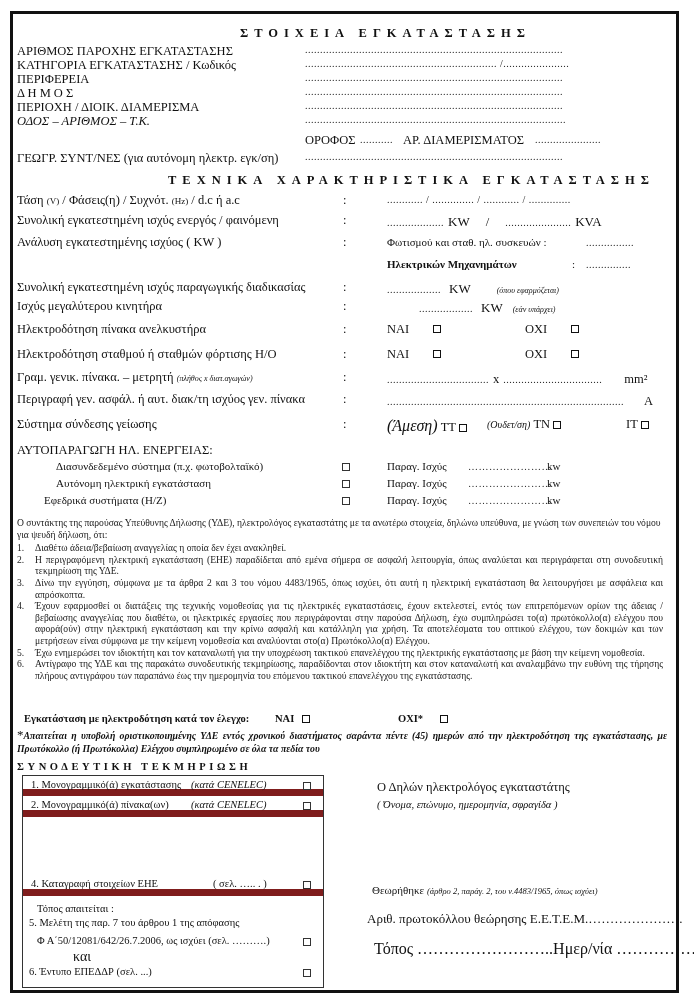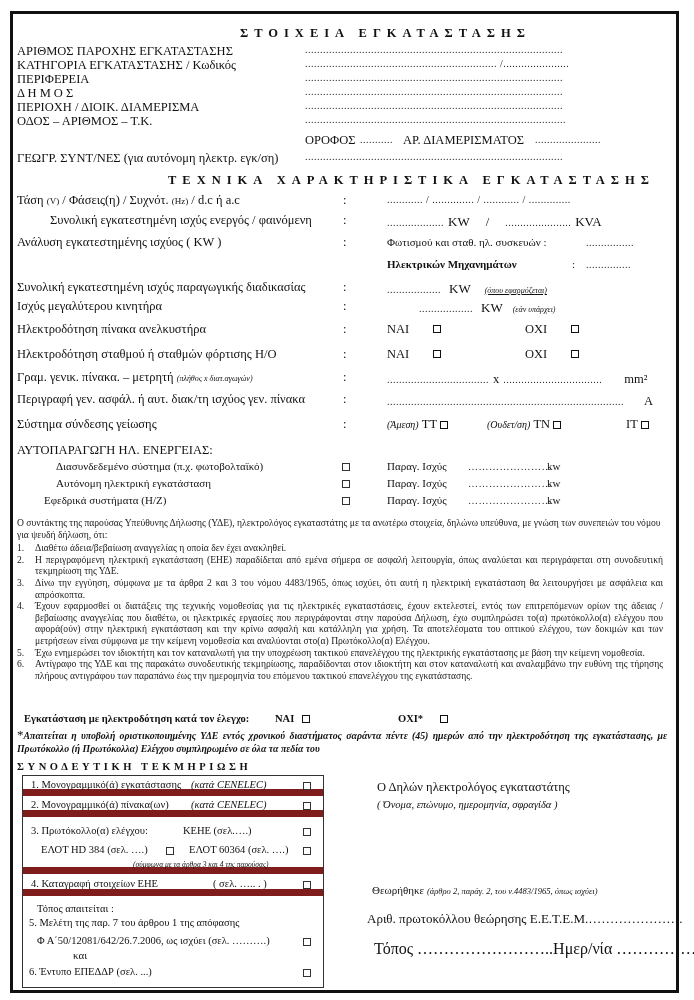--- a/index.html
+++ b/index.html
@@ -40,21 +40,21 @@
 
   <div class="abs lbl" style="left:17px;top:72px;">ΠΕΡΙΦΕΡΕΙΑ</div>
   <div class="abs dots" style="left:305px;top:72px;">......................................................................................</div>
 
   <div class="abs lbl" style="left:17px;top:86px;">Δ Η Μ Ο Σ</div>
   <div class="abs dots" style="left:305px;top:86px;">......................................................................................</div>
 
   <div class="abs lbl" style="left:17px;top:100px;">ΠΕΡΙΟΧΗ / ΔΙΟΙΚ. ΔΙΑΜΕΡΙΣΜΑ</div>
   <div class="abs dots" style="left:305px;top:100px;">......................................................................................</div>
 
-  <div class="abs lbl" style="left:17px;top:114px;">ΟΔΟΣ – ΑΡΙΘΜΟΣ – Τ.Κ.</div>
+  <div class="abs lbl" style="left:17px;top:114px;font-style:italic;">ΟΔΟΣ – ΑΡΙΘΜΟΣ – Τ.Κ.</div>
   <div class="abs dots" style="left:305px;top:114px;">.......................................................................................</div>
 
   <div class="abs lbl" style="left:305px;top:133px;">ΟΡΟΦΟΣ</div>
   <div class="abs dots" style="left:360px;top:134px;">...........</div>
   <div class="abs lbl" style="left:403px;top:133px;">ΑΡ. ΔΙΑΜΕΡΙΣΜΑΤΟΣ</div>
   <div class="abs dots" style="left:535px;top:134px;">......................</div>
 
   <div class="abs lbl" style="left:17px;top:151px;">ΓΕΩΓΡ. ΣΥΝΤ/ΝΕΣ  (για αυτόνομη ηλεκτρ. εγκ/ση)</div>
   <div class="abs dots" style="left:305px;top:151px;">......................................................................................</div>
 </div>
@@ -62,21 +62,21 @@
 <div class="abs h1" style="left:168px;top:173px;">ΤΕΧΝΙΚΑ ΧΑΡΑΚΤΗΡΙΣΤΙΚΑ ΕΓΚΑΤΑΣΤΑΣΗΣ</div>
 
 <div class="abs lbl" style="left:17px;top:193px;">
   <span>Τάση</span>
   <span style="font-size:9px;">(V)</span><span> / Φάσεις(η) / Συχνότ.</span>
   <span style="font-size:9px;">(Hz)</span><span> / d.c ή a.c</span>
 </div>
 <div class="abs lbl" style="left:343px;top:193px;">:</div>
 <div class="abs dots" style="left:387px;top:194px;">............  /  ..............  /  ............  /  ..............</div>
 
-<div class="abs lbl" style="left:17px;top:213px;margin-left:33px;">Συνολική εγκατεστημένη ισχύς ενεργός / φαινόμενη</div>
+<div class="abs lbl" style="left:17px;top:213px;">Συνολική εγκατεστημένη ισχύς ενεργός / φαινόμενη</div>
 <div class="abs lbl" style="left:343px;top:213px;">:</div>
 <div class="abs" style="left:387px;top:212px;">
   <span class="dots">...................</span>
   <span class="lbl" style="font-size:13px;">KW</span>
   <span class="lbl" style="margin:0 12px;">/</span>
   <span class="dots">......................</span>
   <span class="lbl" style="font-size:13px;">KVA</span>
 </div>
 
 <div class="abs lbl" style="left:17px;top:235px;">Ανάλυση εγκατεστημένης ισχύος  ( KW )</div>
@@ -85,21 +85,21 @@
 <div class="abs dots" style="left:586px;top:237px;">................</div>
 <div class="abs lbl-sm" style="left:387px;top:258px;font-weight:bold;">Ηλεκτρικών  Μηχανημάτων</div>
 <div class="abs lbl-sm" style="left:572px;top:258px;">:</div>
 <div class="abs dots" style="left:586px;top:259px;">...............</div>
 
 <div class="abs lbl" style="left:17px;top:280px;">Συνολική εγκατεστημένη ισχύς παραγωγικής διαδικασίας</div>
 <div class="abs lbl" style="left:343px;top:280px;">:</div>
 <div class="abs" style="left:387px;top:279px;">
   <span class="dots">..................</span>
   <span class="lbl" style="font-size:13px;margin-left:4px;">KW</span>
-  <span class="it" style="margin-left:10px;text-decoration:underline;">(όπου εφαρμόζεται)</span>
+  <span class="it" style="margin-left:22px;">(όπου εφαρμόζεται)</span>
 </div>
 
 <div class="abs lbl" style="left:17px;top:299px;">Ισχύς μεγαλύτερου κινητήρα</div>
 <div class="abs lbl" style="left:343px;top:299px;">:</div>
 <div class="abs" style="left:387px;top:298px;margin-left:32px;">
   <span class="dots">..................</span>
   <span class="lbl" style="font-size:13px;margin-left:4px;">KW</span>
   <span class="it" style="margin-left:6px;">(εάν υπάρχει)</span>
 </div>
 
@@ -132,21 +132,21 @@
 <div class="abs lbl" style="left:17px;top:392px;">Περιγραφή γεν. ασφάλ. ή αυτ. διακ/τη ισχύος γεν. πίνακα</div>
 <div class="abs lbl" style="left:343px;top:392px;">:</div>
 <div class="abs" style="left:387px;top:391px;">
   <span class="dots">...............................................................................</span>
   <span class="lbl" style="margin-left:16px;">A</span>
 </div>
 
 <div class="abs lbl" style="left:17px;top:417px;">Σύστημα σύνδεσης γείωσης</div>
 <div class="abs lbl" style="left:343px;top:417px;">:</div>
 <div class="abs lbl" style="left:387px;top:417px;">
-  <span class="it" style="font-size:10px;">(Άμεση)</span>
+  <span class="it" style="font-size:16px;">(Άμεση)</span>
   <span>TT</span>
   <span class="cb"></span>
 </div>
 <div class="abs lbl" style="left:487px;top:417px;">
   <span class="it" style="font-size:10px;">(Ουδετ/ση)</span>
   <span>TN</span>
   <span class="cb"></span>
 </div>
 <div class="abs lbl" style="left:626px;top:417px;">
   <span>IT</span>
@@ -217,41 +217,31 @@
   <div class="doc-row" style="top:0;height:20px;">
     <span class="doc-txt" style="left:8px;top:3px;">1. Μονογραμμικό(ά)  εγκατάστασης</span>
     <span class="doc-txt" style="left:168px;top:3px;font-style:italic;">(κατά CENELEC)</span>
     <span class="abs cb-thin" style="left:280px;top:6px;"></span>
   </div>
   <div class="doc-row" style="top:20px;height:21px;">
     <span class="doc-txt" style="left:8px;top:3px;">2. Μονογραμμικό(ά)  πίνακα(ων)</span>
     <span class="doc-txt" style="left:168px;top:3px;font-style:italic;">(κατά CENELEC)</span>
     <span class="abs cb-thin" style="left:280px;top:6px;"></span>
   </div>
-  <div class="doc-row" style="top:41px;height:57px;">
-    <span class="doc-txt" style="left:8px;top:8px;">3. Πρωτόκολλο(α)  ελέγχου:</span>
-    <span class="doc-txt" style="left:160px;top:8px;">ΚΕΗΕ  (σελ.….)</span>
-    <span class="abs cb-thin" style="left:280px;top:11px;"></span>
-    <span class="doc-txt" style="left:18px;top:27px;">ΕΛΟΤ HD 384  (σελ. ….)</span>
-    <span class="abs cb-thin" style="left:143px;top:30px;"></span>
-    <span class="doc-txt" style="left:166px;top:27px;">ΕΛΟΤ 60364  (σελ. ….)</span>
-    <span class="abs cb-thin" style="left:280px;top:30px;"></span>
-    <span class="doc-txt it" style="left:110px;top:43px;font-size:7.5px;">(σύμφωνα με τα άρθρα 3 και 4 της παρούσας)</span>
-  </div>
   <div class="doc-row" style="top:98px;height:22px;">
     <span class="doc-txt" style="left:8px;top:4px;">4. Καταγραφή στοιχείων ΕΗΕ</span>
     <span class="doc-txt" style="left:190px;top:4px;">( σελ. ….. . )</span>
     <span class="abs cb-thin" style="left:280px;top:7px;"></span>
   </div>
   <div style="position:absolute;left:0;top:120px;width:100%;height:92px;">
     <span class="doc-txt" style="left:14px;top:7px;">Τόπος απαιτείται :</span>
     <span class="doc-txt" style="left:6px;top:21px;">5. Μελέτη της παρ. 7 του άρθρου 1 της απόφασης</span>
     <span class="doc-txt" style="left:14px;top:39px;">Φ Α΄50/12081/642/26.7.2006,  ως ισχύει (σελ. ……….)</span>
     <span class="abs cb-thin" style="left:280px;top:42px;"></span>
-    <span class="doc-txt" style="left:50px;top:53px;font-size:11px;">και</span>
+    <span class="doc-txt" style="left:50px;top:53px;font-size:14px;">και</span>
     <span class="doc-txt" style="left:6px;top:70px;">6. Έντυπο ΕΠΕΔΔΡ (σελ. ...)</span>
     <span class="abs cb-thin" style="left:280px;top:73px;"></span>
   </div>
 </div>
 
 <div class="abs" style="left:377px;top:780px;font-size:12.5px;">Ο Δηλών ηλεκτρολόγος εγκαταστάτης</div>
 <div class="abs" style="left:377px;top:799px;font-size:10.5px;font-style:italic;">( Όνομα, επώνυμο, ημερομηνία, σφραγίδα )</div>
 
 <div class="abs" style="left:372px;top:884px;font-size:11px;">
   <span>Θεωρήθηκε</span>

